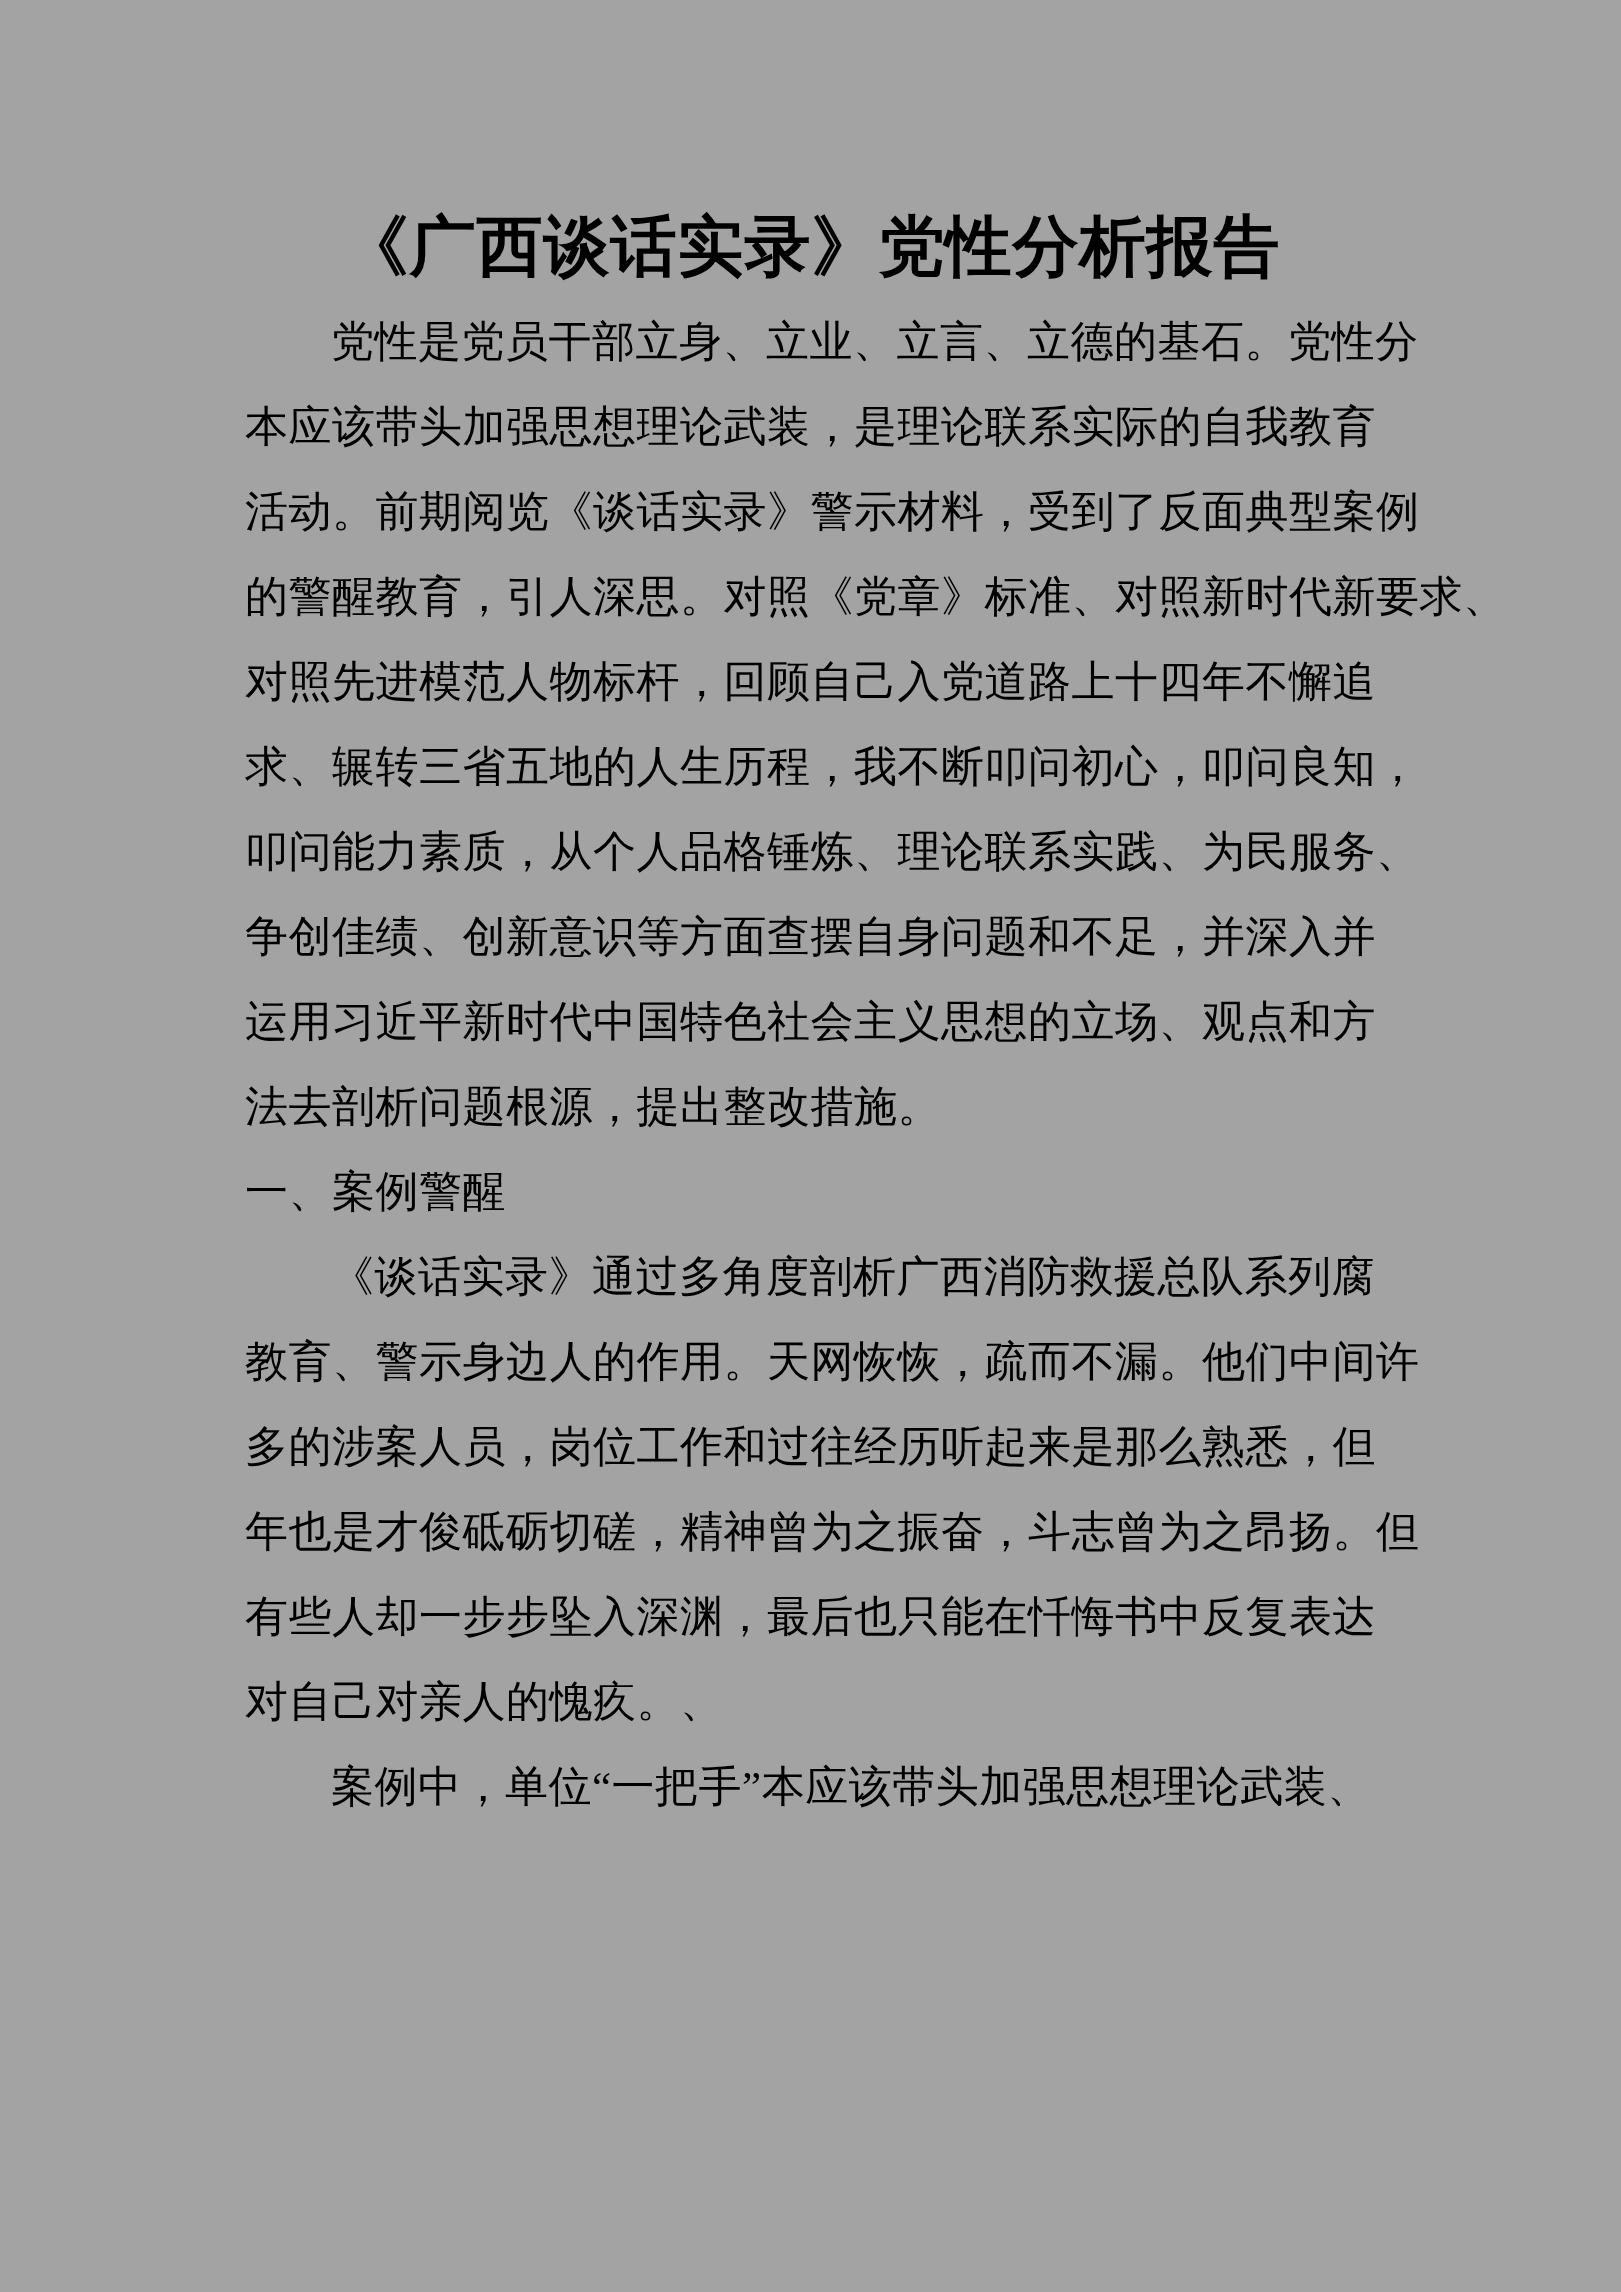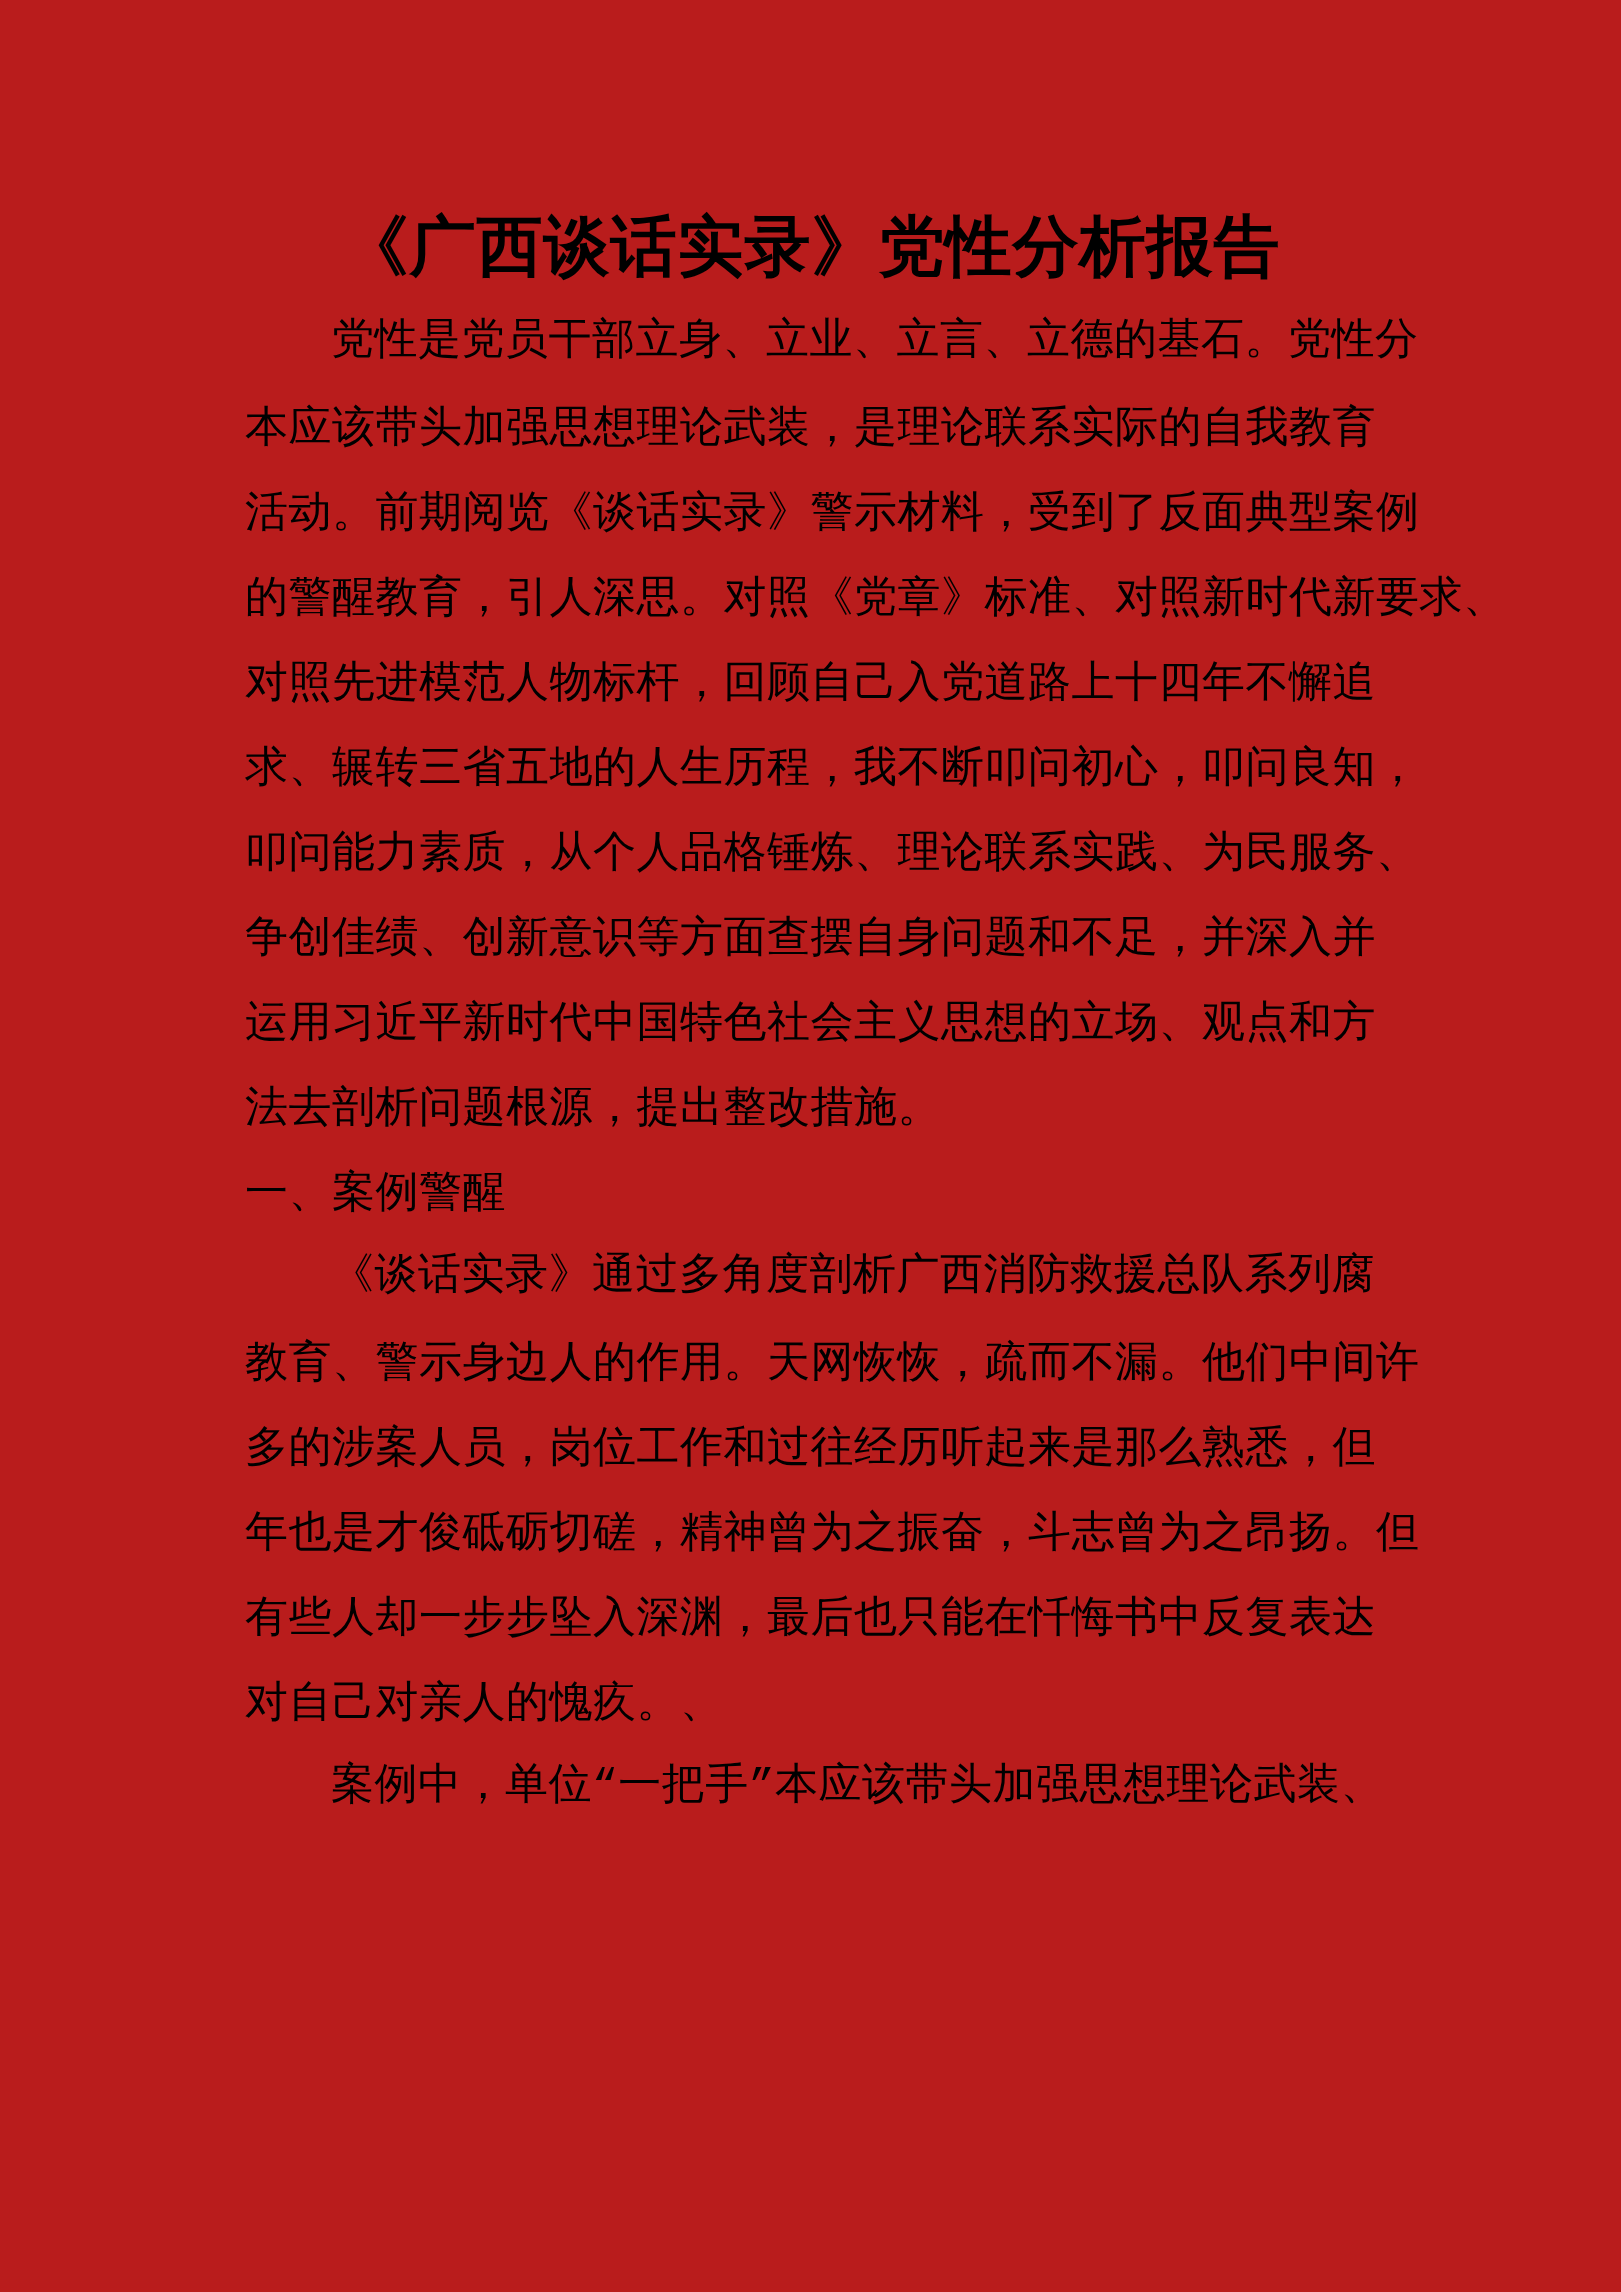--- a/index.html
+++ b/index.html
@@ -4,21 +4,21 @@
 <style>
   html, body {
     margin: 0;
     padding: 0;
     background: #ffffff;
   }
   .page {
     position: relative;
     width: 1621px;
     height: 2293px;
-    background: #b91c1c;
+    background: #a3a3a3;
     overflow: hidden;
     color: #000000;
     font-family: "Liberation Serif", "DejaVu Serif", serif;
   }
   .doc {
     position: absolute;
     left: 245px;
     top: 200px;
     width: 1133px;
   }
@@ -38,21 +38,20 @@
     margin: 0;
   }
   .line {
     font-size: 43px;
     line-height: 85px;
     white-space: nowrap;
     letter-spacing: 0.5px;
   }
   .line.indent {
     padding-left: 86px;
-    font-family: Liberation Mono, monospace;
   }
   .heading {
     font-weight: normal;
   }
 </style>
 </head>
 <body>
 
 <div class="page">
   <div class="doc">

